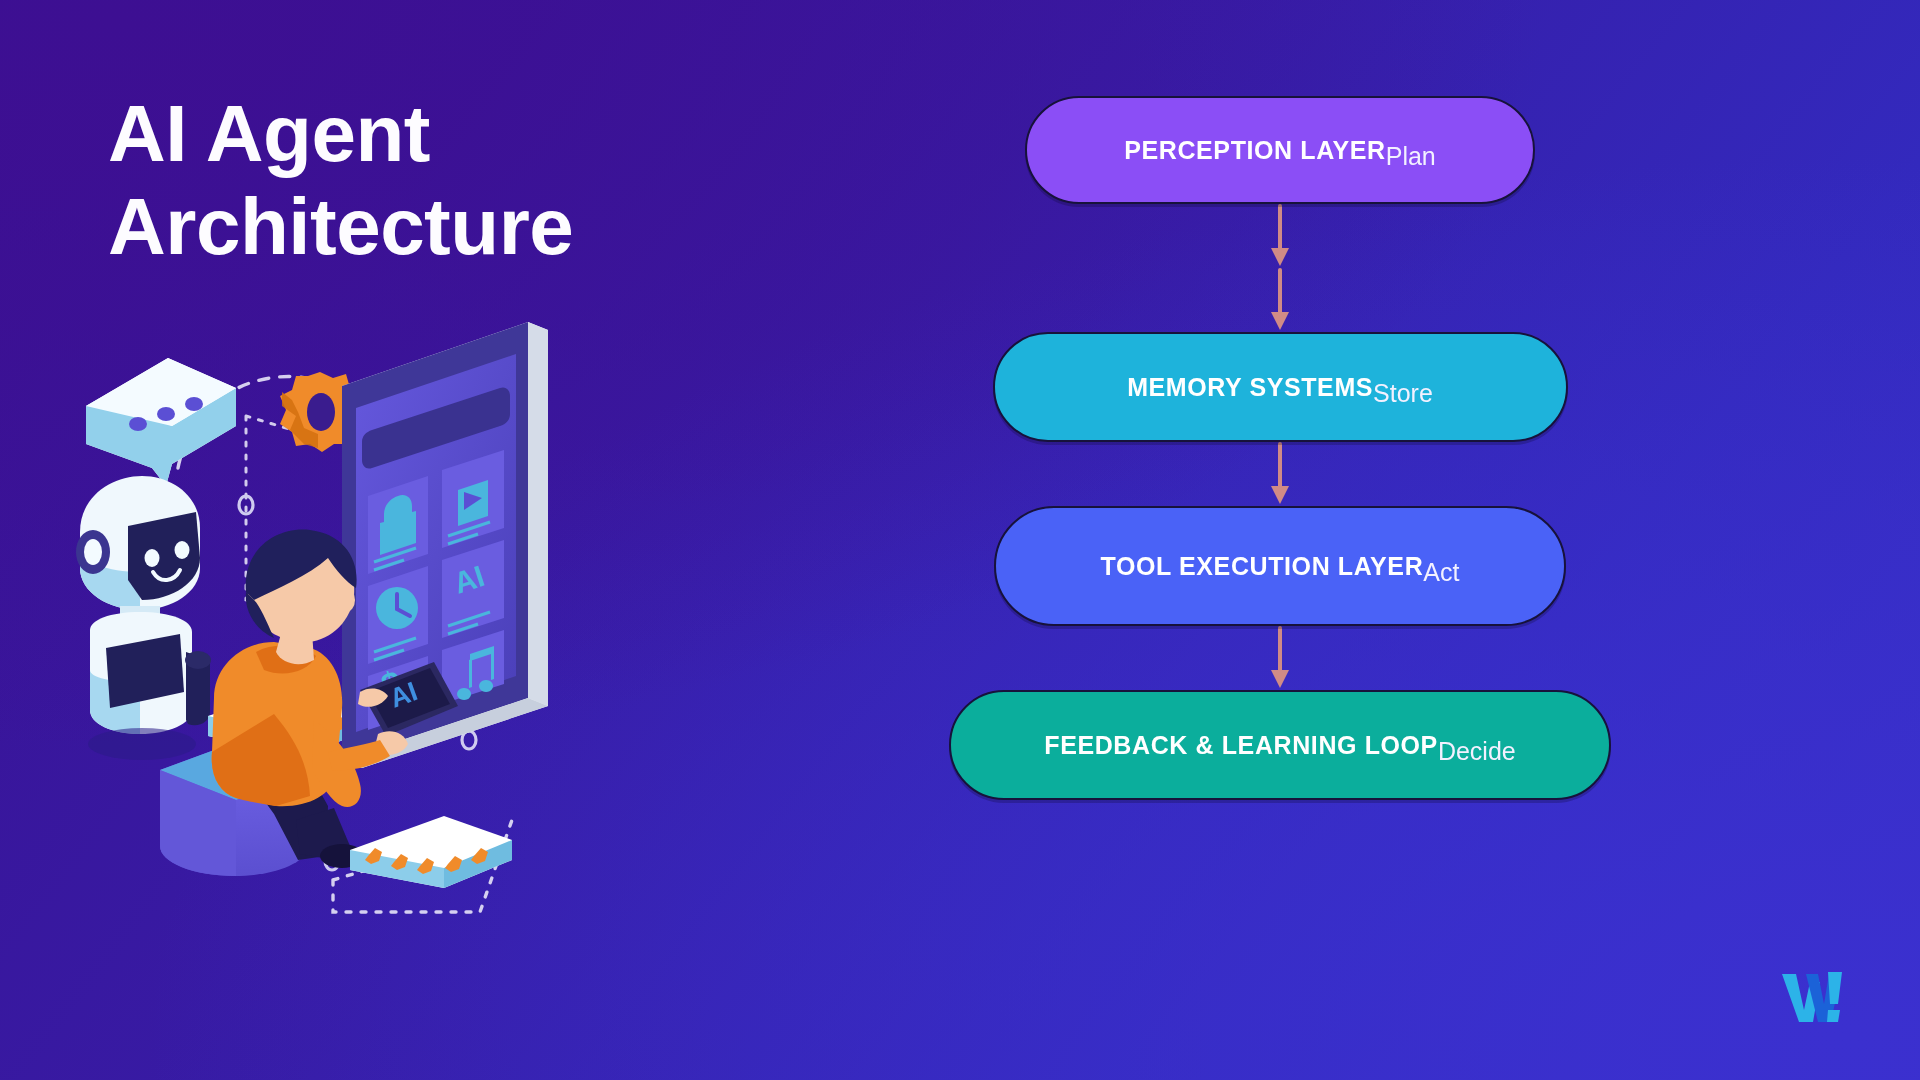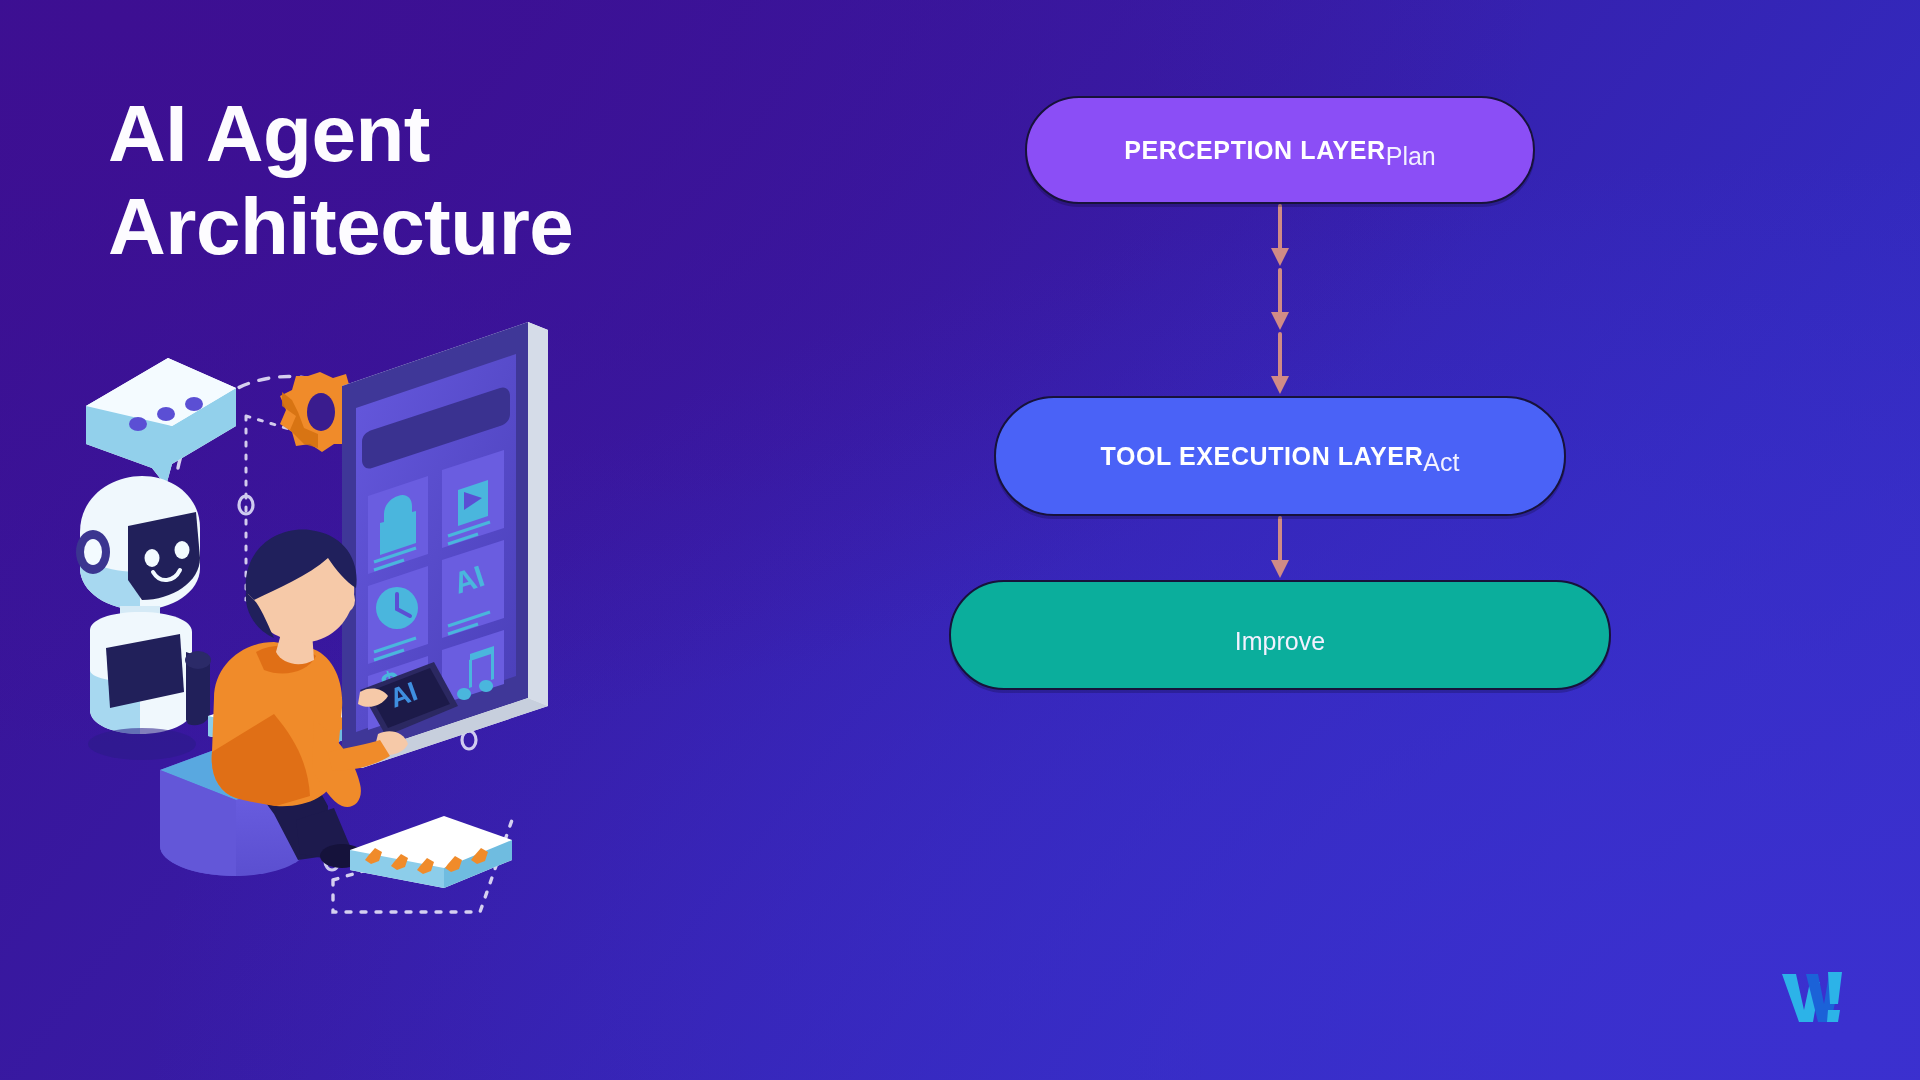--- a/index.html
+++ b/index.html
@@ -351,20 +351,26 @@
     </div>
 
 
     <div class="arrow-wrap">
       <svg class="arrow" width="24" height="64" viewBox="0 0 24 64" aria-hidden="true">
         <path d="M12 2 L12 50" stroke="#d08b86" stroke-width="4" stroke-linecap="round" fill="none"></path>
         <path d="M12 62 L3 44 L21 44 Z" fill="#d08b86"></path>
       </svg>
     </div>
 
+    <div class="flow-row">
+      <div class="node n-w3" style="background: rgb(30, 179, 219); border-color: rgb(23, 18, 59);">
+        <div class="n-title">MEMORY SYSTEMS</div>
+        <div class="n-sub">Store</div>
+      </div>
+    </div>
 
     <div class="arrow-wrap">
       <svg class="arrow" width="24" height="64" viewBox="0 0 24 64" aria-hidden="true">
         <path d="M12 2 L12 50" stroke="#d08b86" stroke-width="4" stroke-linecap="round" fill="none"></path>
         <path d="M12 62 L3 44 L21 44 Z" fill="#d08b86"></path>
       </svg>
     </div>
 
     <div class="flow-row">
       <div class="node n-w4" style="background: rgb(74, 98, 247); border-color: rgb(23, 18, 59);">
@@ -375,21 +381,22 @@
 
     <div class="arrow-wrap">
       <svg class="arrow" width="24" height="64" viewBox="0 0 24 64" aria-hidden="true">
         <path d="M12 2 L12 50" stroke="#d08b86" stroke-width="4" stroke-linecap="round" fill="none"></path>
         <path d="M12 62 L3 44 L21 44 Z" fill="#d08b86"></path>
       </svg>
     </div>
 
     <div class="flow-row">
       <div class="node n-w5" style="background: rgb(11, 174, 156); border-color: rgb(23, 18, 59);">
-        <div class="n-sub">Improve</div>
+        <div class="n-title">FEEDBACK &amp; LEARNING LOOP</div>
+        <div class="n-sub">Decide</div>
       </div>
     </div>
   </div>
 
   <div id="logo">
     <svg width="66" height="56" viewBox="0 0 66 56" aria-hidden="true">
       <path d="M2 4 L16 4 L24 40 L30 12 L40 12 L33 52 L19 52 Z" fill="#2cb3e8"></path>
       <path d="M26 4 L38 4 L44 34 L49 4 L61 4 L51 52 L38 52 Z" fill="#1b62d8"></path>
       <path d="M48 2 L62 2 L58 34 L50 34 Z" fill="#2cb3e8"></path>
       <path d="M48 40 L60 40 L58 52 L47 52 Z" fill="#2cb3e8"></path>

